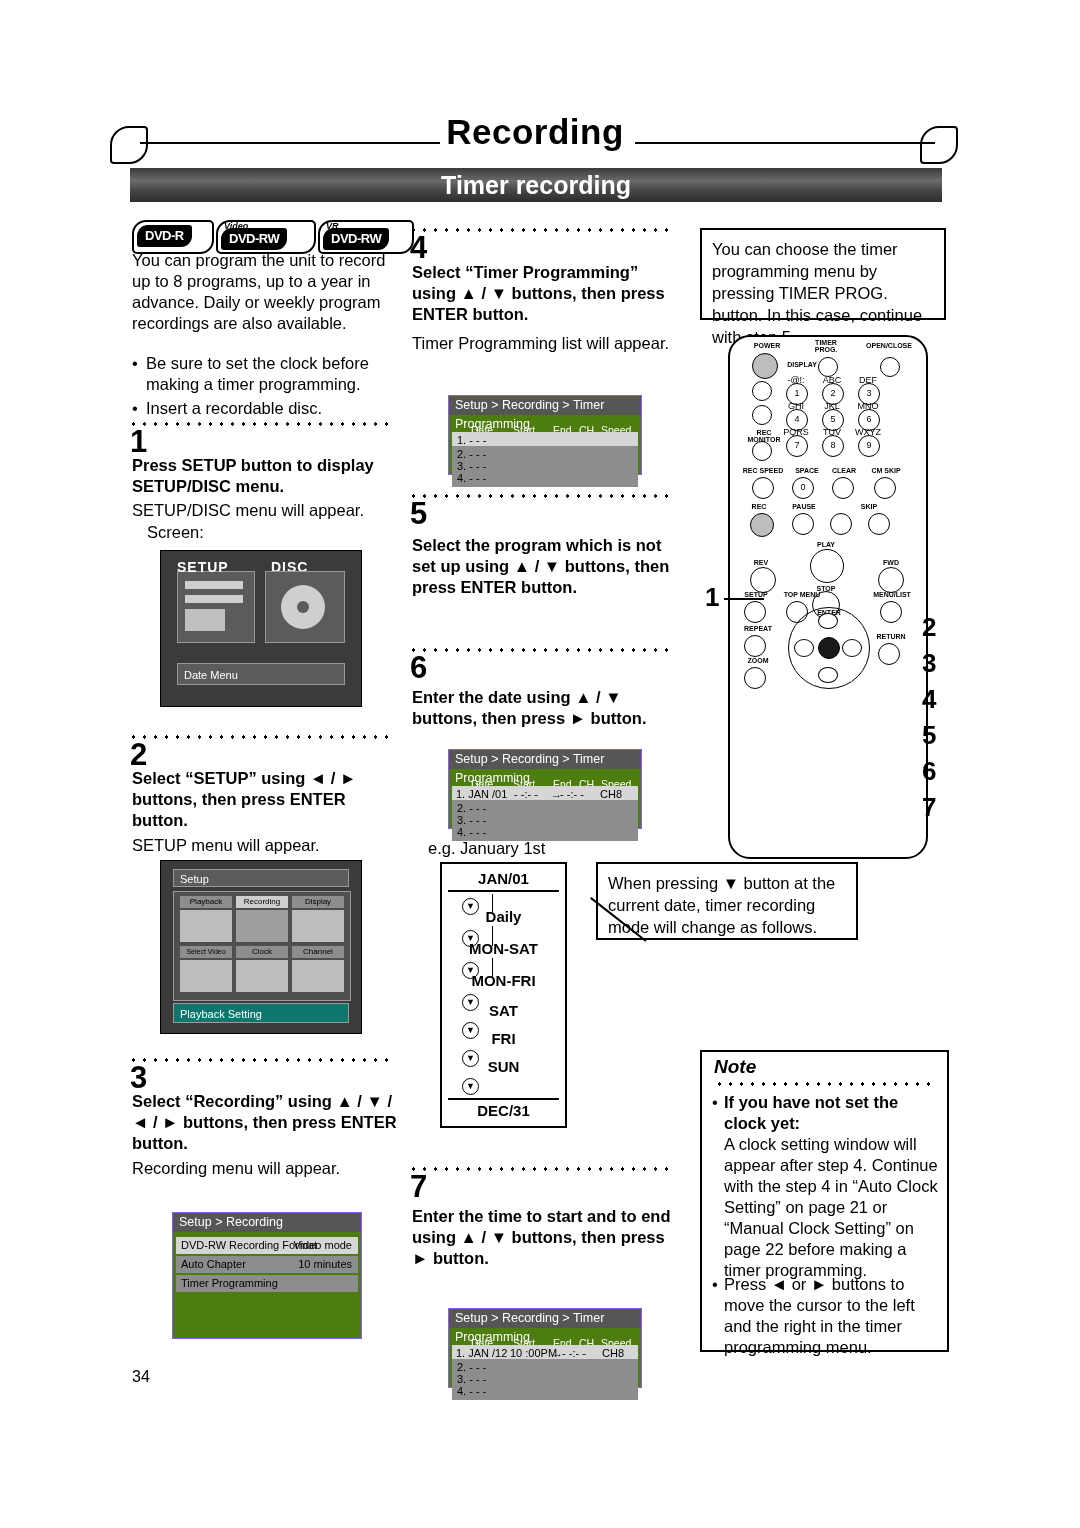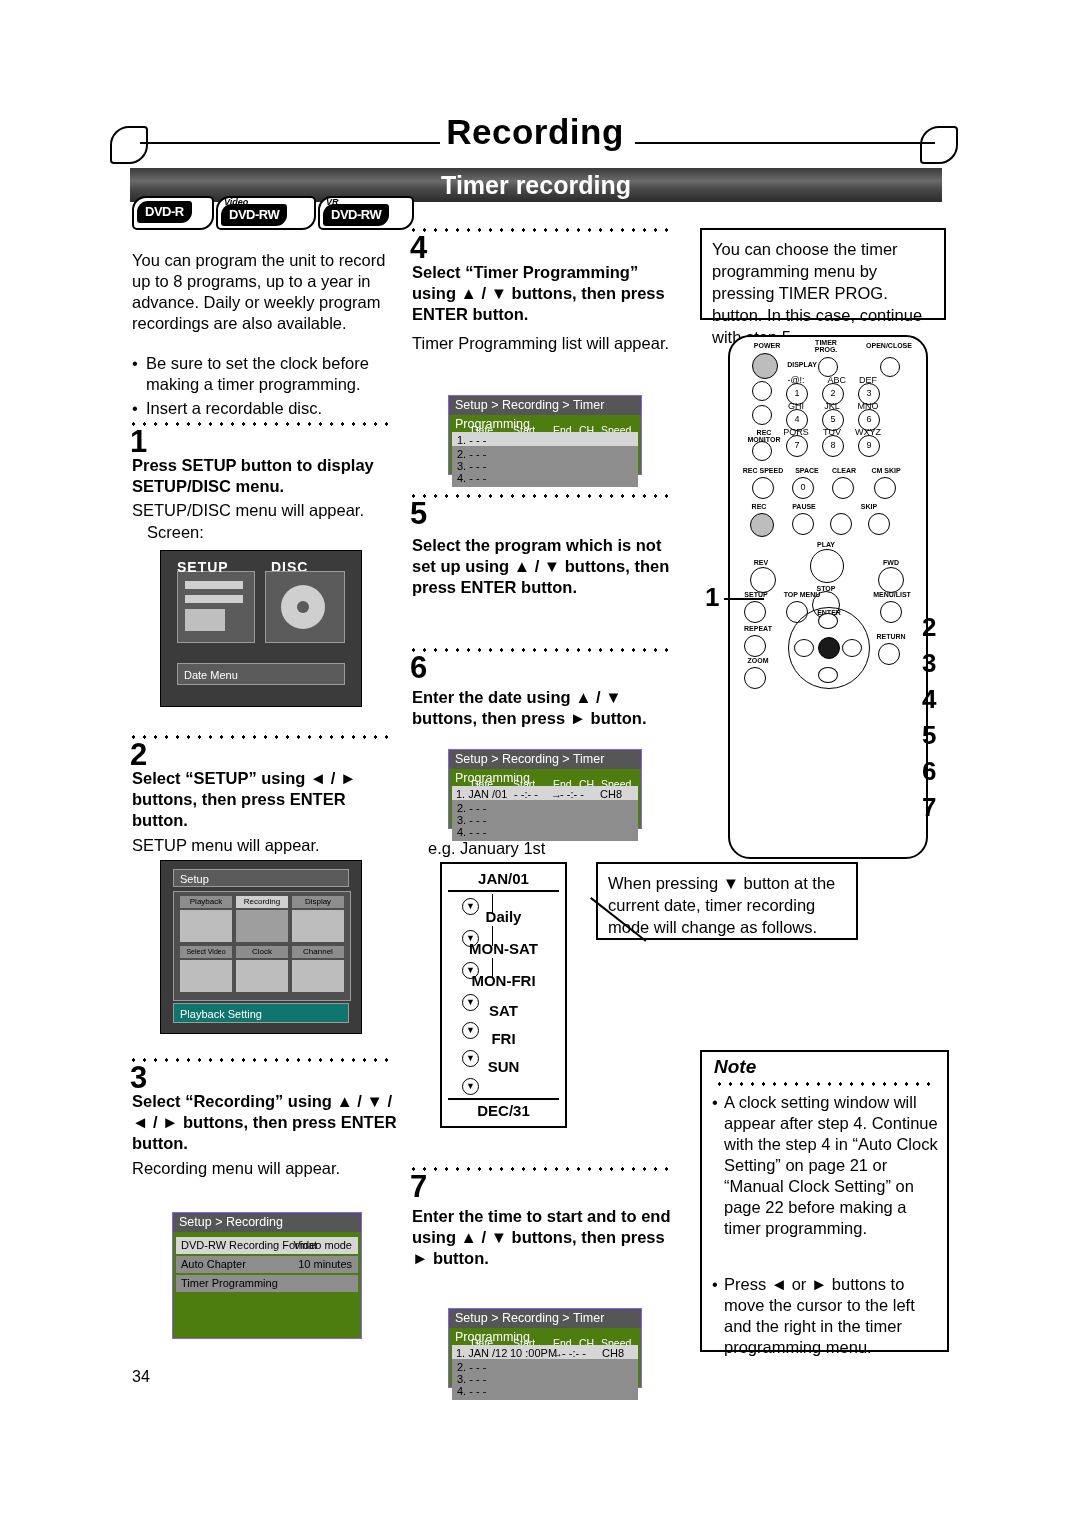--- a/index.html
+++ b/index.html
@@ -13,21 +13,21 @@
   .hdr-rule-r{position:absolute;left:505px;top:30px;width:300px;height:2px;background:#000;}
   .scroll{position:absolute;top:14px;width:34px;height:34px;border:2px solid #000;border-radius:50% 10% 50% 10%;}
   .scroll.l{left:-20px;}
   .scroll.r{left:790px;}
 
   .bar{position:absolute;left:130px;top:168px;width:812px;height:34px;
        background:linear-gradient(to bottom,#3a3a3a 0%,#6b6b6b 38%,#4a4a4a 62%,#2b2b2b 100%);}
   .bar span{display:block;width:100%;text-align:center;color:#fff;font-size:25px;font-weight:bold;line-height:34px;}
 
   
-  .logos{position:absolute;left:132px;top:196px;width:260px;height:16px;}
+  .logos{position:absolute;left:132px;top:220px;width:260px;height:16px;}
   .logo{position:absolute;top:0;height:30px;border:2px solid #000;border-radius:14px 5px 14px 5px;background:#fff;
         font-size:13px;font-weight:bold;color:#000;overflow:hidden;}
   .logo .pill{position:absolute;left:3px;top:3px;height:22px;background:#000;color:#fff;border-radius:11px 3px 11px 3px;
         padding:0 8px;line-height:22px;font-size:13px;letter-spacing:-.5px;}
   .logo .tag{position:absolute;left:6px;top:-1px;font-size:9px;font-style:italic;color:#000;}
   #logo1{left:0;width:78px;}
   #logo2{left:84px;width:96px;}
   #logo3{left:186px;width:92px;}
 
   
@@ -304,21 +304,21 @@
     <div class="rbtn" style="left:150px;top:20px;width:18px;height:18px;"></div>
     <div class="rlbl" style="left:52px;top:24px;width:40px;">DISPLAY</div>
 
     <div class="rlbl" style="left:16px;top:46px;width:30px;">CH</div>
     <div class="rlbl" style="left:16px;top:92px;width:36px;">REC MONITOR</div>
     <div class="rbtn" style="left:22px;top:44px;width:18px;height:18px;"></div>
     <div class="rbtn" style="left:22px;top:68px;width:18px;height:18px;"></div>
     <div class="rbtn" style="left:22px;top:104px;width:18px;height:18px;"></div>
 
     <div class="rnum" style="left:52px;top:38px;width:28px;">-@!:</div>
-    <div class="rnum" style="left:88px;top:38px;width:28px;text-align:right;">ABC</div>
+    <div class="rnum" style="left:88px;top:38px;width:28px;">ABC</div>
     <div class="rnum" style="left:124px;top:38px;width:28px;">DEF</div>
     <div class="rbtn" style="left:56px;top:46px;width:20px;height:20px;">
         <div class="rnum" style="left:0;top:4px;width:20px;">1</div>
       </div>
     <div class="rbtn" style="left:92px;top:46px;width:20px;height:20px;">
         <div class="rnum" style="left:0;top:4px;width:20px;">2</div>
       </div>
     <div class="rbtn" style="left:128px;top:46px;width:20px;height:20px;">
         <div class="rnum" style="left:0;top:4px;width:20px;">3</div>
       </div>
@@ -410,20 +410,21 @@
   <div class="rnumcol" style="left:922px;top:792px;">7</div>
 
   <div class="callout" style="left:596px;top:862px;width:262px;height:78px;">When pressing ▼ button at the current date, timer recording mode will change as follows.</div>
   <div style="position:absolute;left:576px;top:940px;width:70px;height:1.6px;background:#000;transform:rotate(38deg);transform-origin:right center;"></div>
 
   <div class="note">
     <div class="nt">Note</div>
     <div class="dots" style="left:12px;top:30px;width:218px;"></div>
     <div style="position:absolute;left:10px;top:40px;width:228px;font-size:16.5px;line-height:21px;">
       <span style="position:absolute;left:0;top:0;">•</span>
+      <span style="display:block;margin-left:12px;font-weight:bold;">If you have not set the clock yet:</span>
       <span style="display:block;margin-left:12px;">A clock setting window will appear after step 4. Continue with the step 4 in “Auto Clock Setting” on page 21 or “Manual Clock Setting” on page 22 before making a timer programming.</span>
     </div>
     <div style="position:absolute;left:10px;top:222px;width:228px;font-size:16.5px;line-height:21px;">
       <span style="position:absolute;left:0;top:0;">•</span>
       <span style="display:block;margin-left:12px;">Press ◄ or ► buttons to move the cursor to the left and the right in the timer programming menu.</span>
     </div>
   </div>
 
 </div>
 

